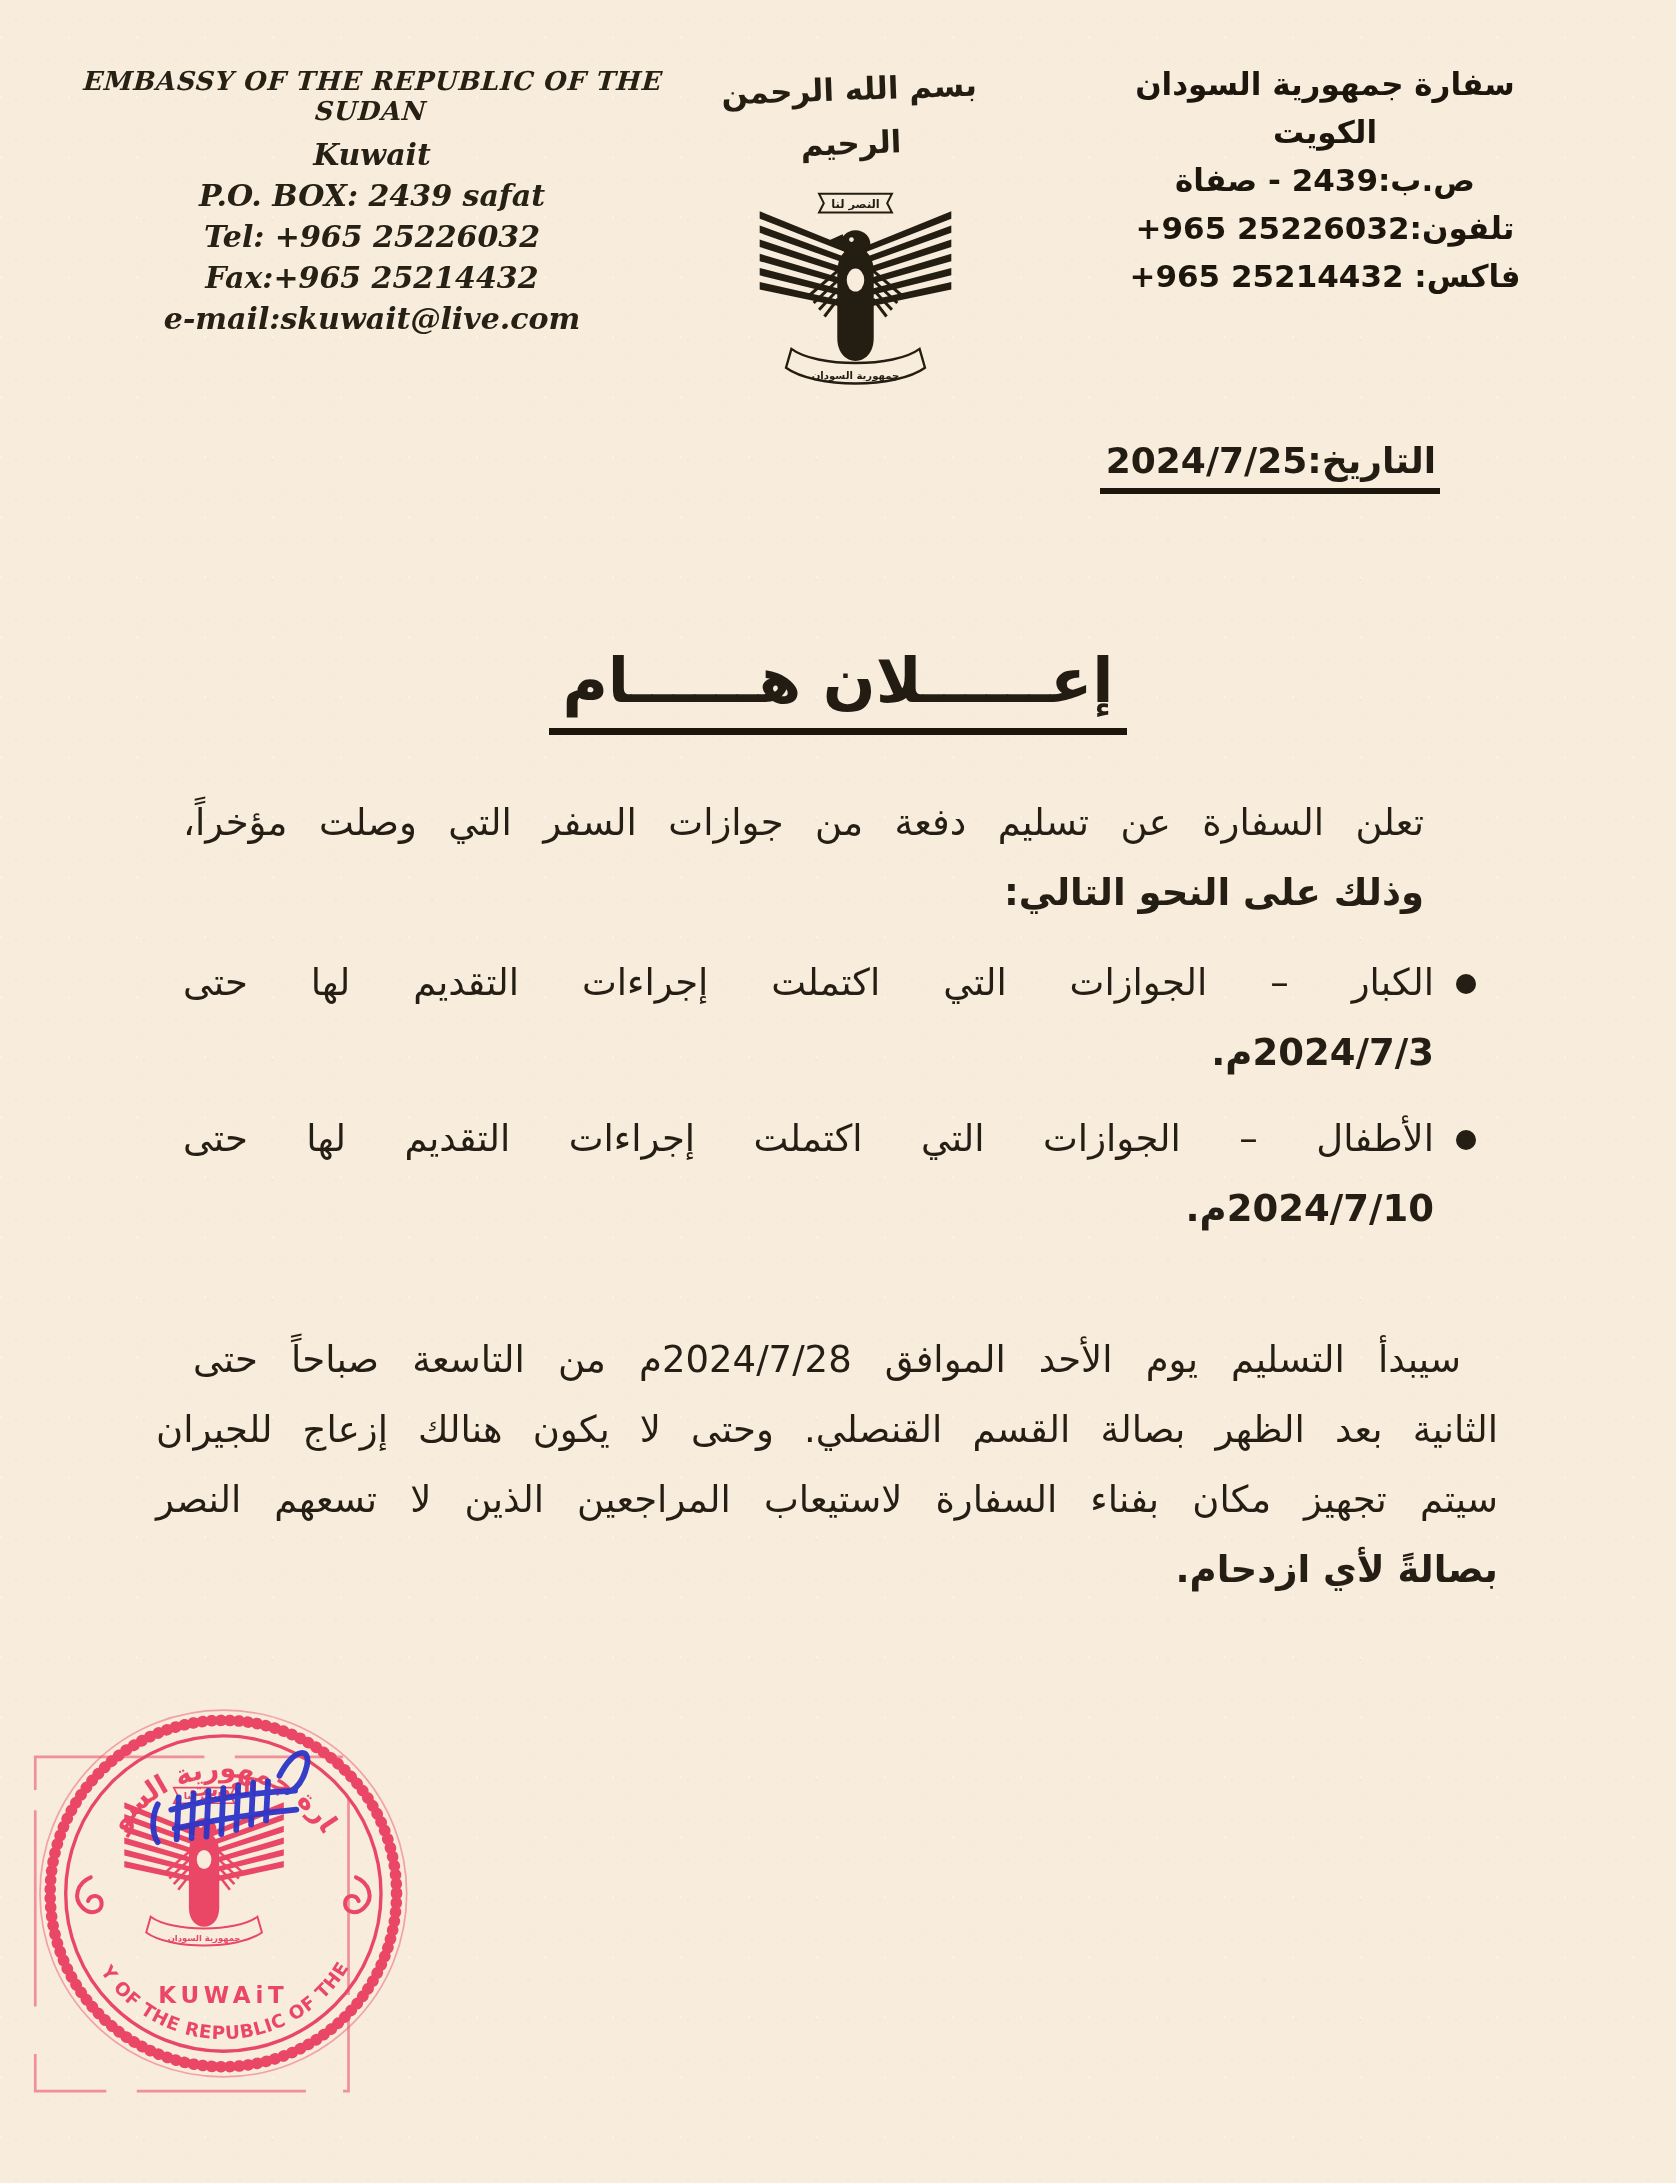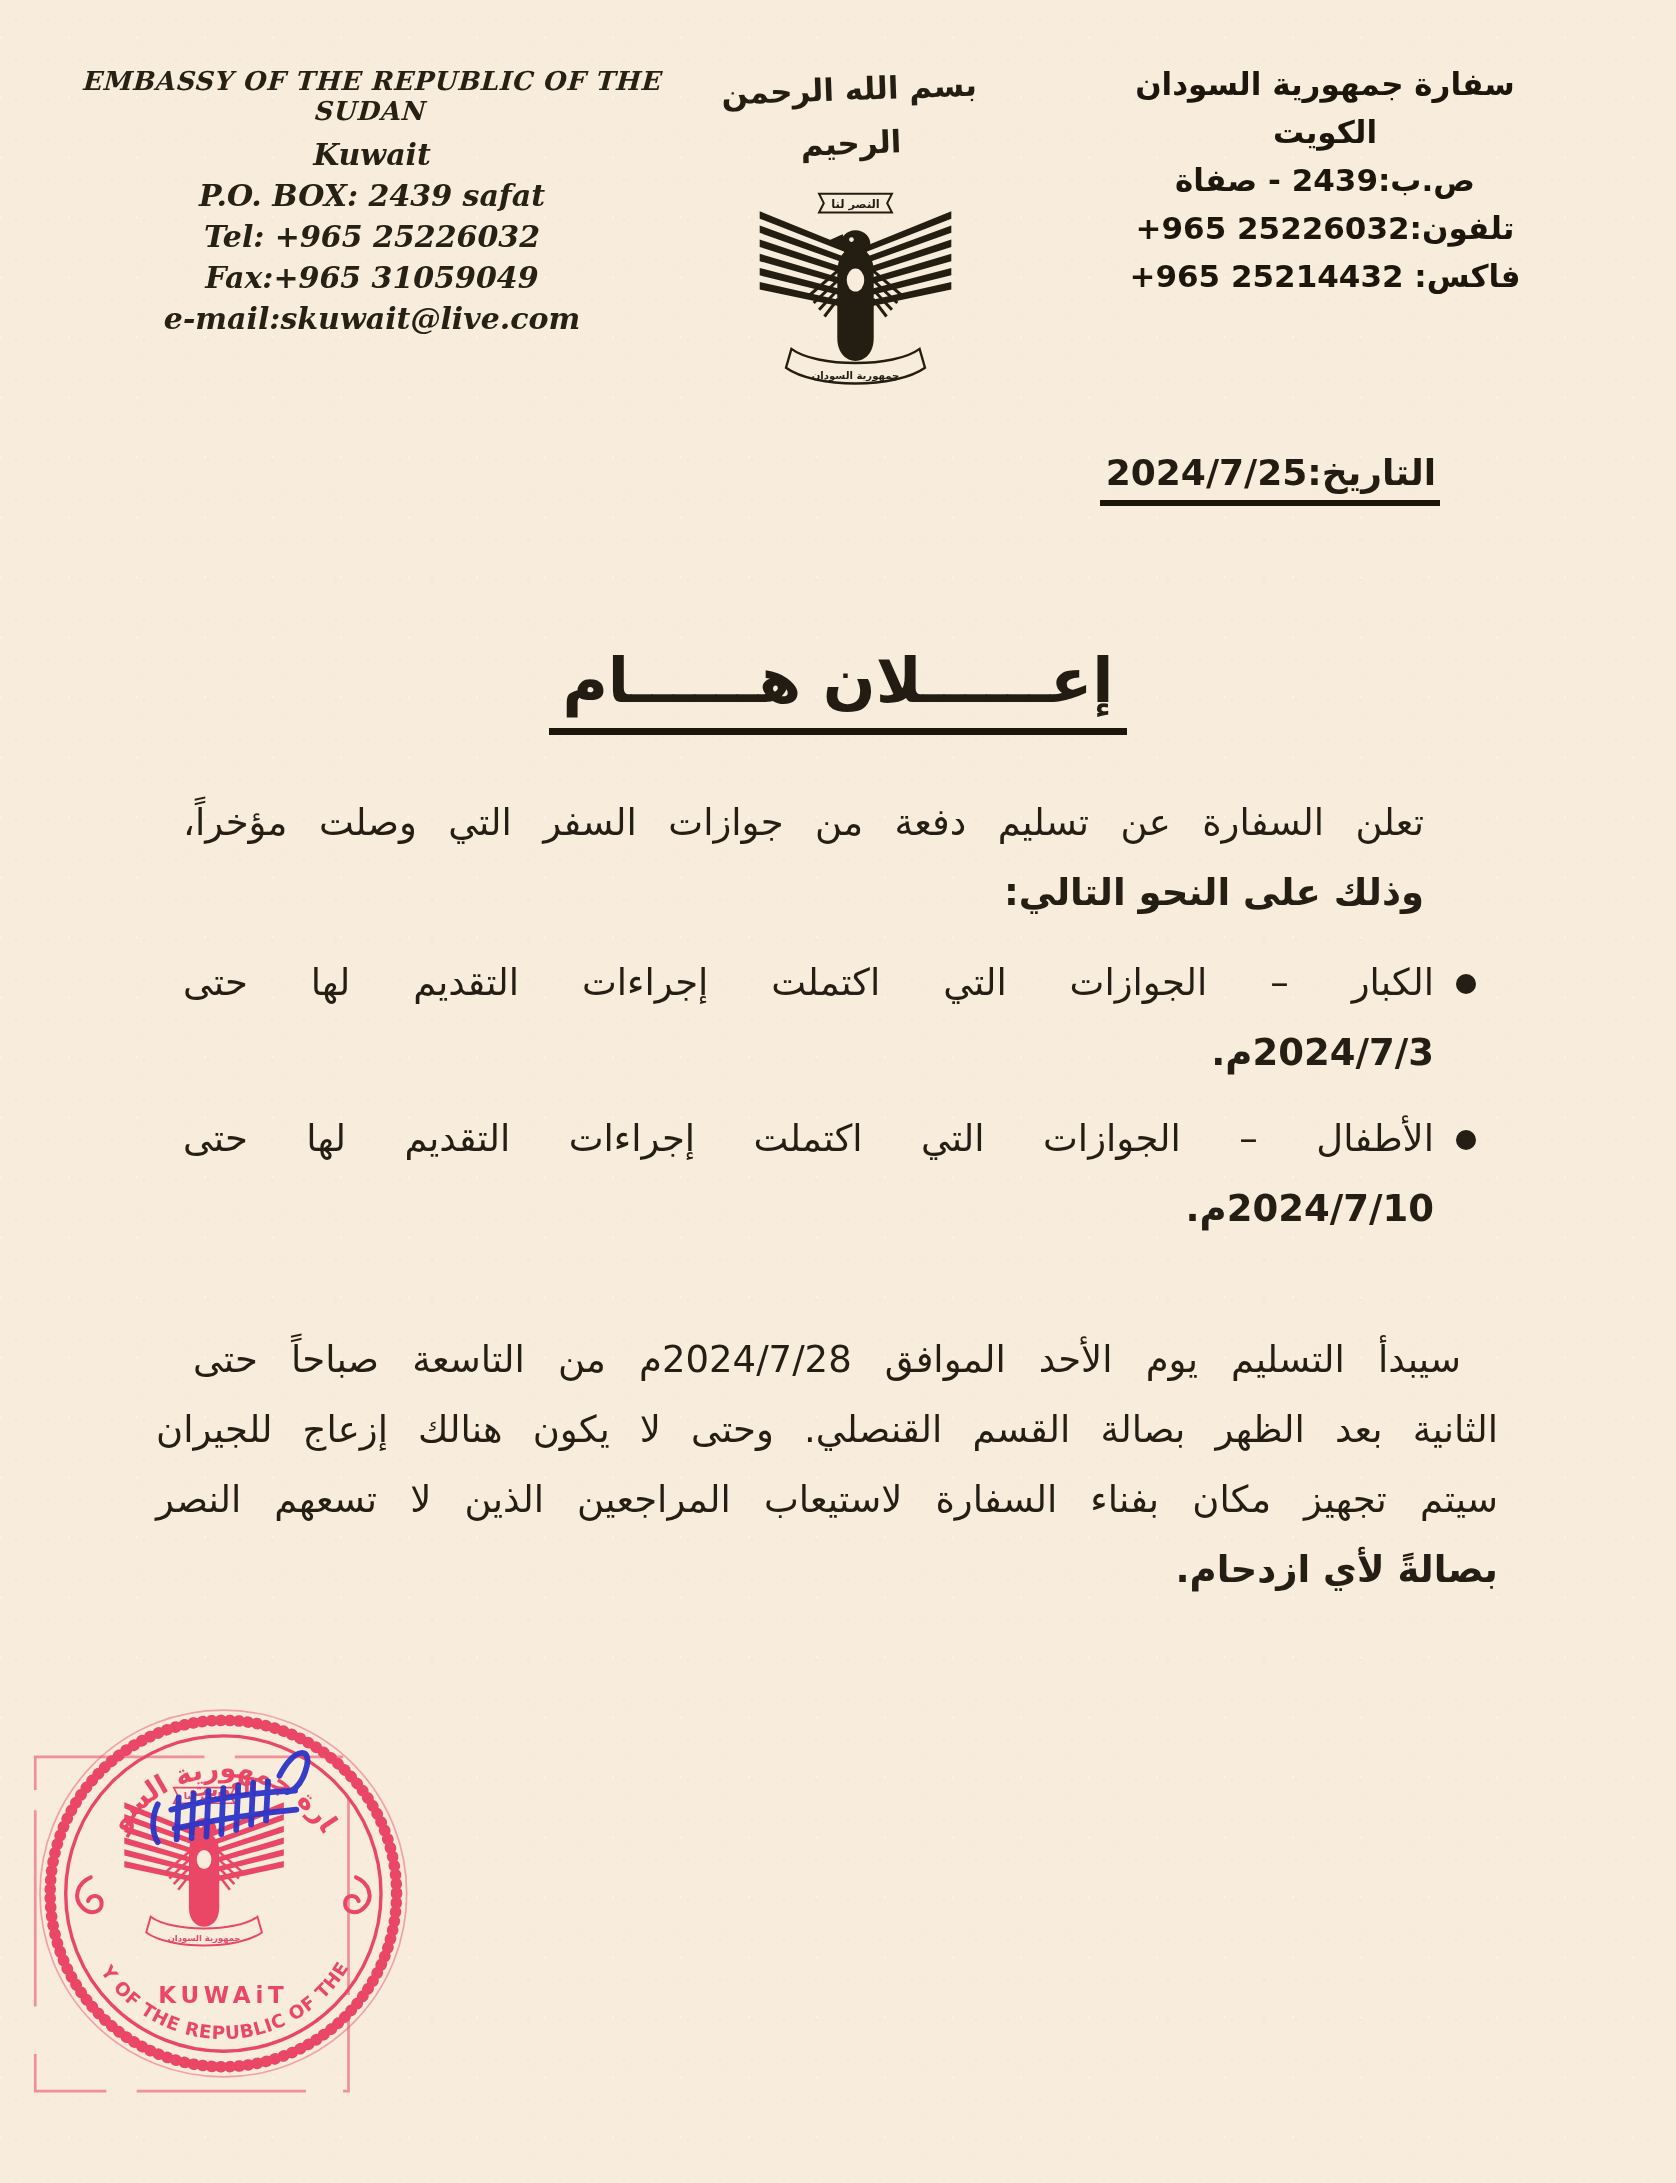--- a/index.html
+++ b/index.html
@@ -36,21 +36,21 @@
     color:#241d12;
   }
   .emblem{position:absolute;left:754px;top:191px;width:203px;height:197px;color:#241d12;}
   .hdr-right{
     position:absolute;left:1051px;top:60px;width:548px;
     text-align:center;direction:rtl;
     font-weight:bold;font-size:31px;line-height:48px;
     color:#1d160d;
   }
   
-  .date-line{position:absolute;top:452px;right:236px;direction:rtl;text-align:right;}
+  .date-line{position:absolute;top:440px;right:236px;direction:rtl;text-align:right;}
   .date-line span{
     display:inline-block;font-weight:bold;font-size:36px;
     padding:0 4px 6.8px 5.4px;border-bottom:6.8px solid #1c150c;
   }
   .title-wrap{position:absolute;top:644px;left:0;width:1676px;text-align:center;direction:rtl;}
   .title-wrap span{
     display:inline-block;font-weight:bold;font-size:62px;
     padding:0 13.5px 10.8px 13.5px;border-bottom:7.4px solid #1c150c;
   }
   
@@ -81,21 +81,21 @@
 </head>
 <body>
 
 <div class="page">
 
   <div class="hdr-left">
     <div class="l1">EMBASSY OF THE REPUBLIC OF THE SUDAN</div>
     <div class="ln">Kuwait</div>
     <div class="ln">P.O. BOX: 2439 safat</div>
     <div class="ln">Tel:  +965 25226032</div>
-    <div class="ln">Fax:+965 31059049</div>
+    <div class="ln">Fax:+965 25214432</div>
     <div class="ln">e-mail:skuwait@live.com</div>
   </div>
 
   <div class="bismillah">بسم الله الرحمن الرحيم</div>
 
   <svg class="emblem" viewBox="0 0 300 292" aria-hidden="true">
     <g id="coa" fill="currentColor" stroke="none">
 
       <path d="M8,30 L146,86 L146,95 L8,41 Z"></path>
       <path d="M8,51 L146,102 L146,111 L8,62 Z"></path>

